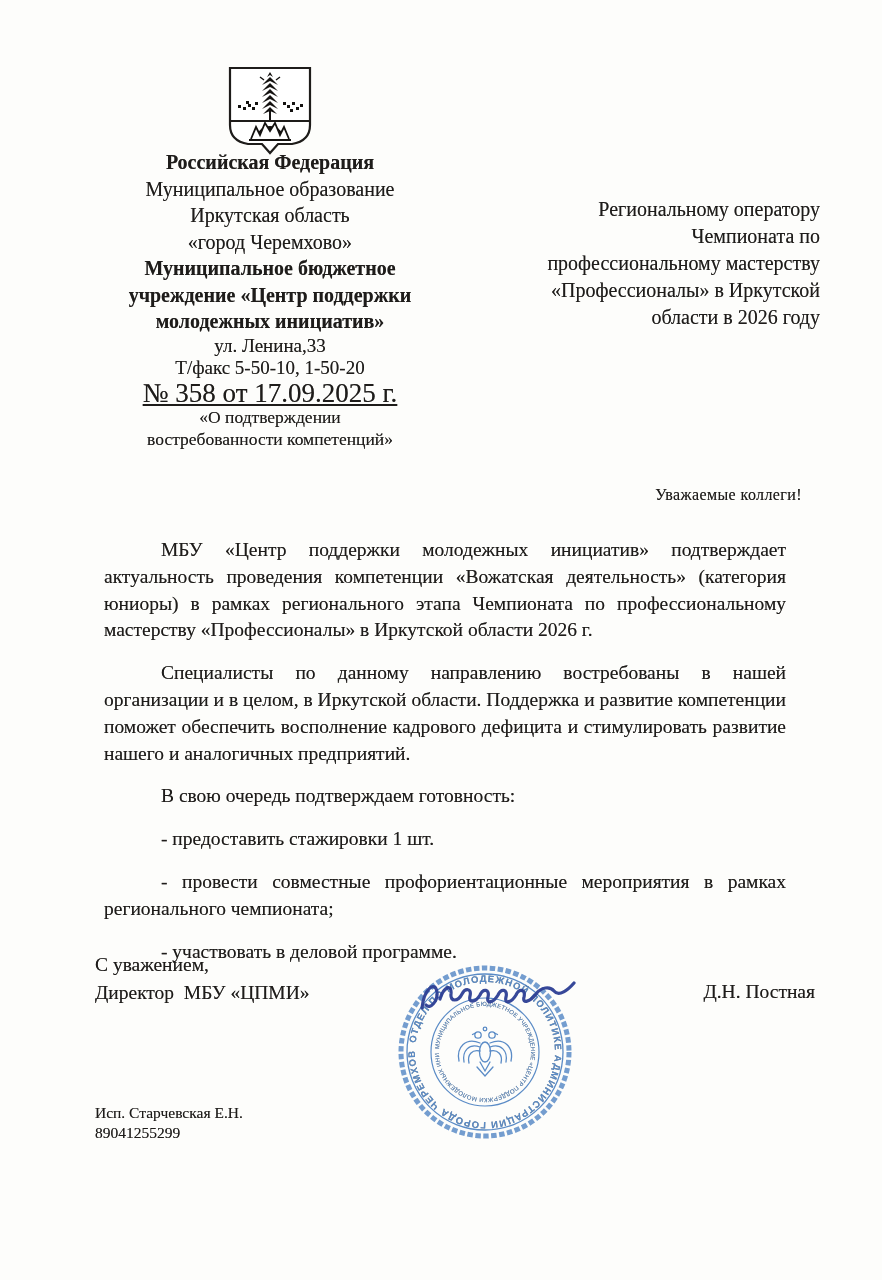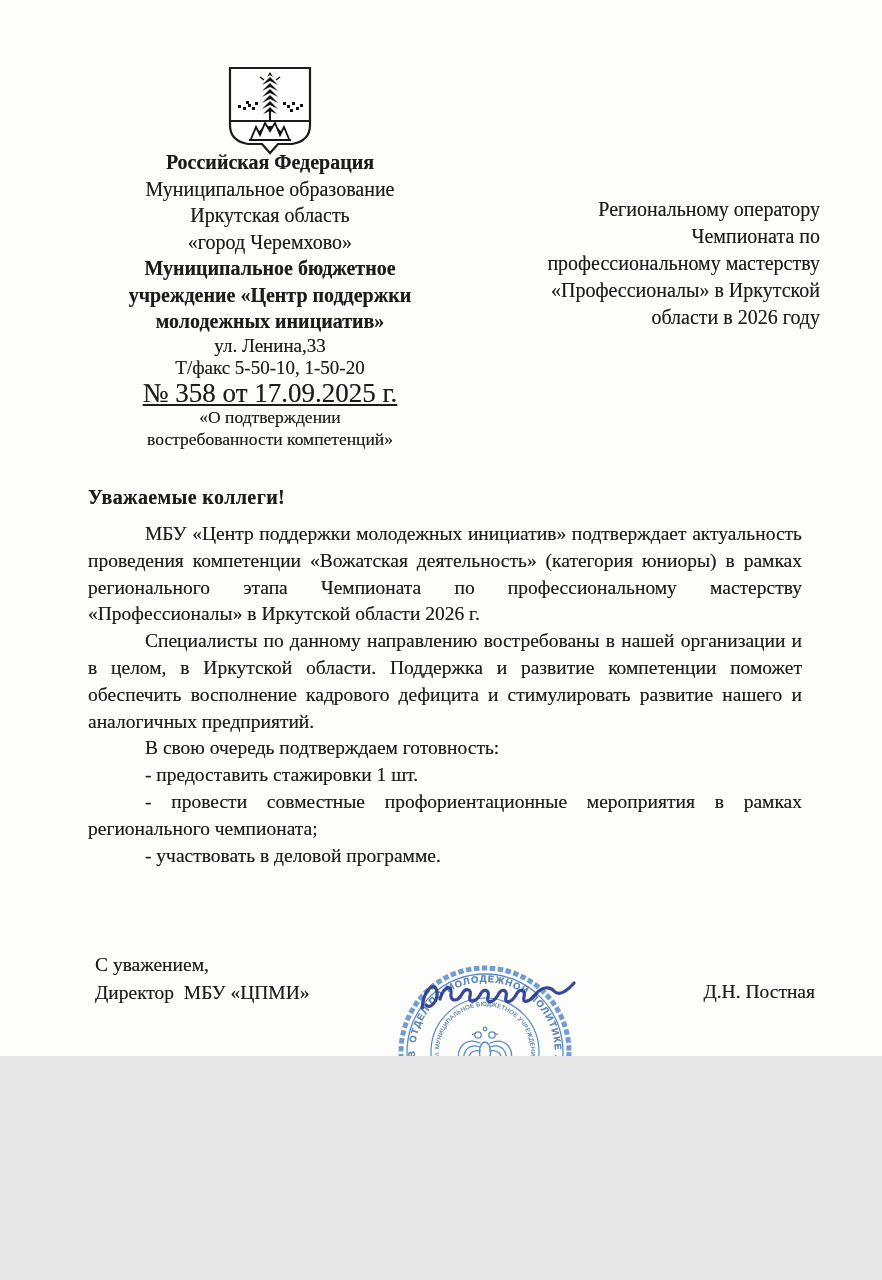--- a/index.html
+++ b/index.html
@@ -1,17 +1,17 @@
 <!DOCTYPE html>
 <html lang="ru"><head>
 <meta charset="utf-8">
 <style>
   html,body{margin:0;padding:0;background:#e8e8e8;}
   .page{
-    position:relative;width:882px;height:1056px;margin:0 auto;
+    position:relative;width:882px;height:1280px;margin:0 auto;
     background:#fdfdfb;overflow:hidden;
     font-family:"Liberation Serif", serif;color:#1e1c1a;
     text-shadow:0 0 .4px rgba(30,28,26,.55);
   }
 
   
   .emblem{position:absolute;left:222px;top:64px;width:96px;height:94px;}
 
   
   .letterhead{position:absolute;left:95px;top:149px;width:350px;text-align:center;}
@@ -20,25 +20,25 @@
   .lh-addr{font-size:19px;line-height:22.5px;}
   .lh-ref{font-size:27px;line-height:26px;text-decoration:underline;}
   .lh-subj{font-size:17.5px;line-height:22px;}
 
   
   .recipient{position:absolute;left:468px;top:196px;width:352px;
     text-align:right;font-size:20px;line-height:27px;}
 
   
   .salutation{position:absolute;left:88px;top:486px;width:714px;
-    text-align:left;font-weight:bold;font-size:20px;letter-spacing:.4px;}
+    text-align:right;font-weight:normal;font-size:16px;letter-spacing:.4px;}
 
   
   .body-text{position:absolute;left:88px;top:521px;width:714px;font-size:19.5px;}
-  .body-text p{margin:0;line-height:26.8px;text-align:justify;text-indent:57px;}
+  .body-text p{margin:16px;line-height:26.8px;text-align:justify;text-indent:57px;}
 
   
   .closing-block{position:absolute;left:95px;top:951px;font-size:19.5px;line-height:28px;}
   .closing-block div{white-space:pre;}
   .sign-name{position:absolute;right:67px;top:981px;font-size:19.5px;}
 
   
   .stamp{position:absolute;left:390px;top:957px;width:190px;height:190px;opacity:.92;}
   .stamp text{font-family:"Liberation Sans", sans-serif;}
   .handsign{position:absolute;left:408px;top:958px;width:200px;height:72px;}

